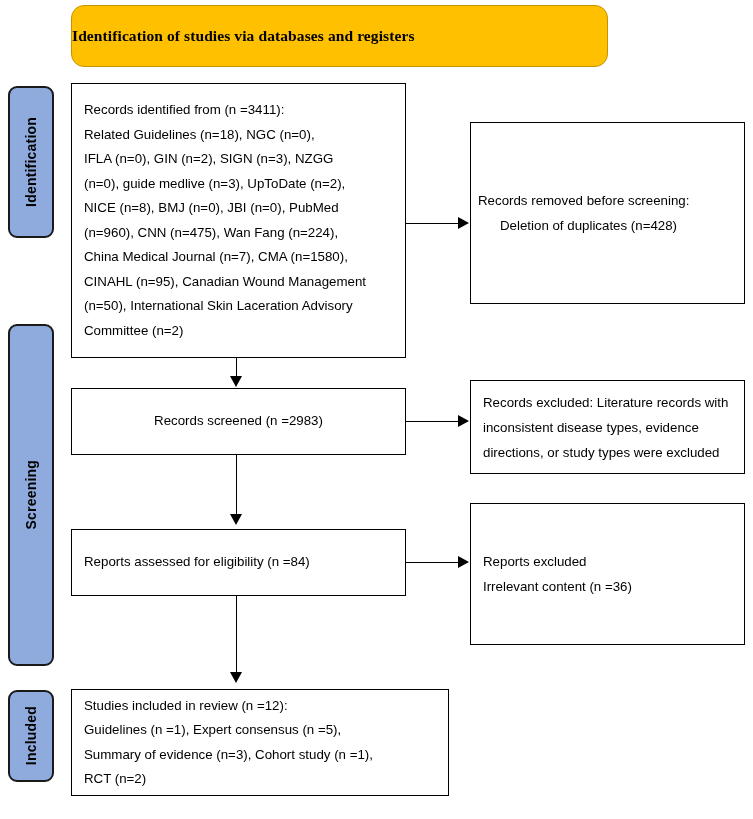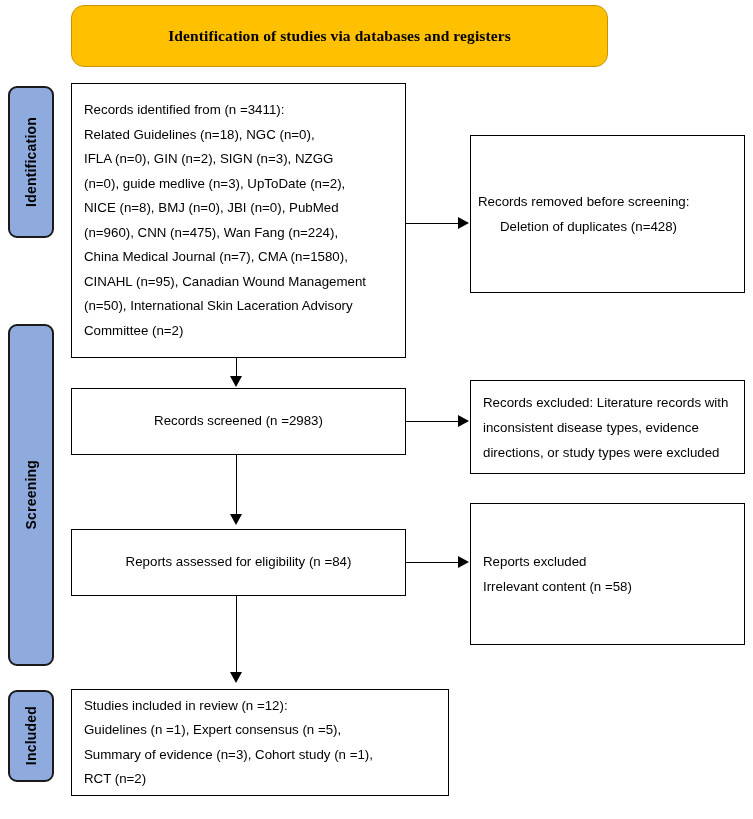--- a/index.html
+++ b/index.html
@@ -21,21 +21,21 @@
     left: 71px;
     top: 5px;
     width: 537px;
     height: 62px;
     background: #FFC000;
     border: 1.5px solid #C79200;
     border-radius: 13px;
     box-sizing: border-box;
     display: flex;
     align-items: center;
-    justify-content: center;
+    justify-content: flex-start;
     text-align: center;
   }
   .stage-banner .banner-text {
     font-family: "Liberation Serif", serif;
     font-weight: bold;
     font-size: 15.5px;
     color: #000000;
     letter-spacing: 0.1px;
   }
 
@@ -80,24 +80,24 @@
   .flow-box .line {
     font-size: 13.3px;
     color: #000000;
     line-height: 24.5px;
     white-space: nowrap;
   }
   .flow-box .line.indent { padding-left: 22px; }
   .flow-box.wrap .line { white-space: normal; }
 
   #box-identified        { left: 71px;  top: 83px;  width: 335px; height: 275px; }
-  #box-removed           { left: 470px; top: 135px; width: 275px; height: 158px; padding-left: 7px; }
+  #box-removed           { left: 470px; top: 122px; width: 275px; height: 182px; padding-left: 7px; }
   #box-screened          { left: 71px;  top: 388px; width: 335px; height: 67px; text-align: center;  }
   #box-records-excluded  { left: 470px; top: 380px; width: 275px; height: 94px;  }
-  #box-eligibility       { left: 71px;  top: 529px; width: 335px; height: 67px; align-items: center;  }
+  #box-eligibility       { left: 71px;  top: 529px; width: 335px; height: 67px;  }
   #box-reports-excluded  { left: 470px; top: 503px; width: 275px; height: 142px; }
   #box-included          { left: 71px;  top: 689px; width: 378px; height: 107px; }
 
   #box-removed .line,
   #box-records-excluded .line,
   #box-reports-excluded .line { line-height: 25px; }
 
   
   .conn {
     position: absolute;
@@ -190,21 +190,21 @@
   <div class="line">inconsistent disease types, evidence</div>
   <div class="line">directions, or study types were excluded</div>
 </div>
 
 <div class="flow-box" id="box-eligibility">
   <div class="line">Reports assessed for eligibility (n =84)</div>
 </div>
 
 <div class="flow-box" id="box-reports-excluded">
   <div class="line">Reports excluded</div>
-  <div class="line">Irrelevant content (n =58)</div>
+  <div class="line">Irrelevant content (n =36)</div>
 </div>
 
 <div class="flow-box" id="box-included">
   <div class="line">Studies included in review (n =12):</div>
   <div class="line">Guidelines (n =1), Expert consensus (n =5),</div>
   <div class="line">Summary of evidence (n=3), Cohort study (n =1),</div>
   <div class="line">RCT (n=2)</div>
 </div>
 
 <div class="conn conn-v" id="arrow-v1"></div>

